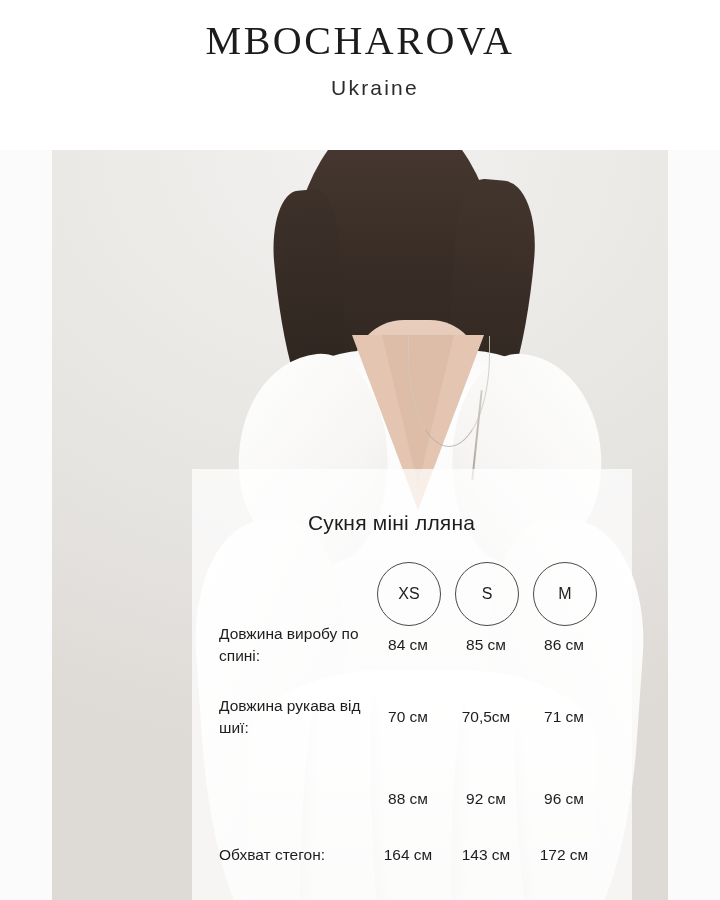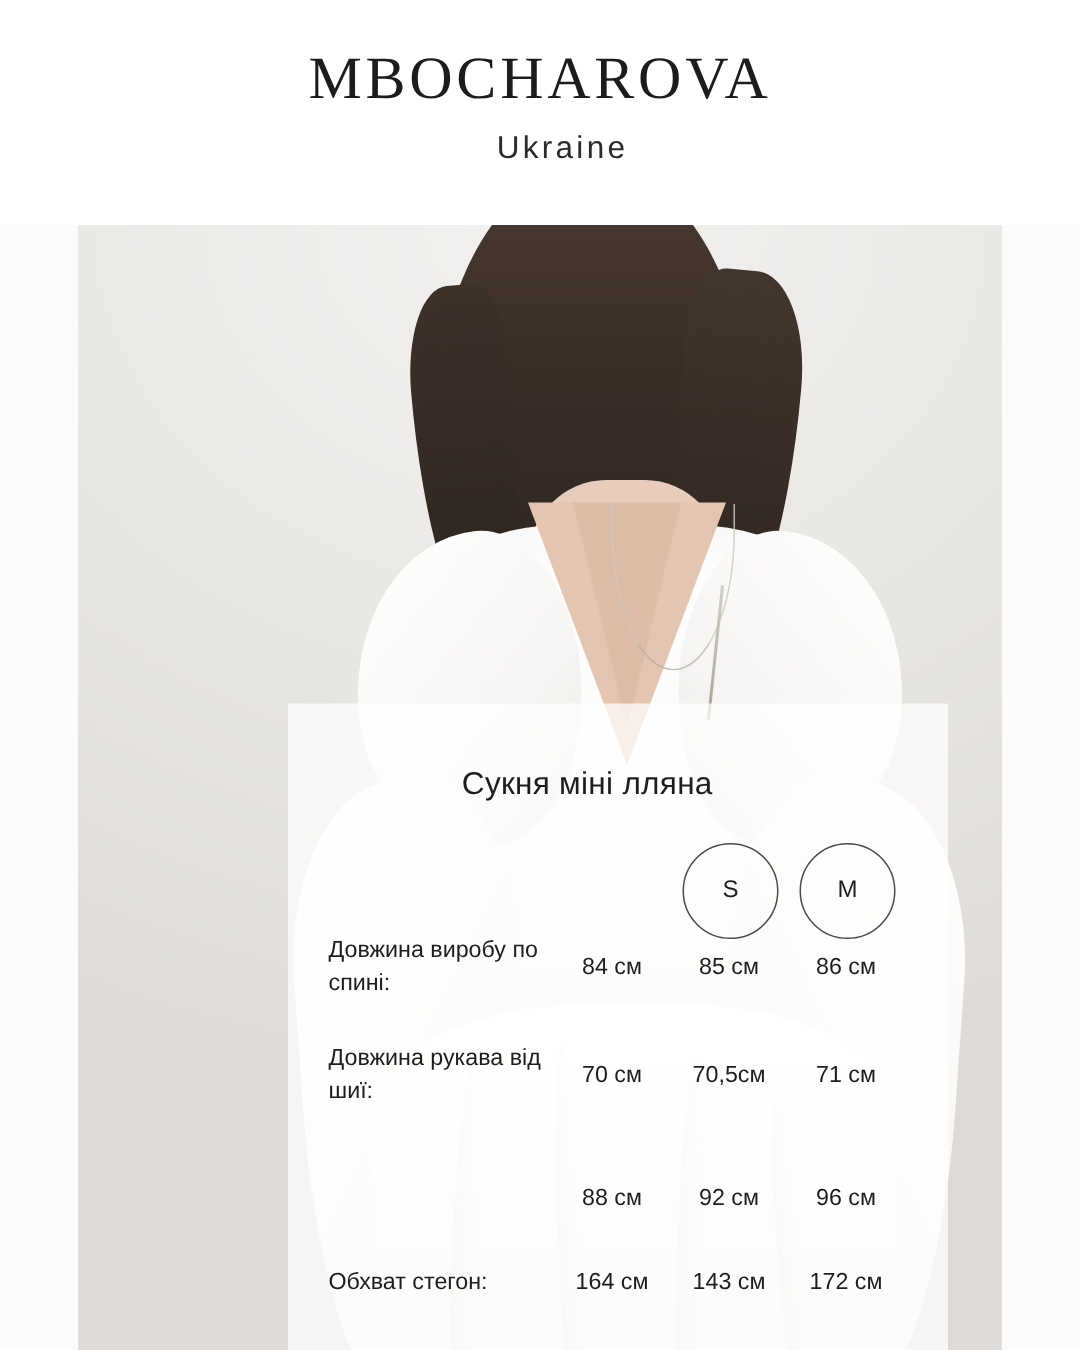--- a/index.html
+++ b/index.html
@@ -30,21 +30,21 @@
     height: 150px;
     background: #ffffff;
     text-align: center;
   }
   .brand-name {
     font-family: "Liberation Serif", serif;
     font-size: 40px;
     letter-spacing: 2.5px;
     color: #1c1c1c;
     margin: 0;
-    padding-top: 32px;
+    padding-top: 21px;
     font-weight: 400;
     line-height: 1;
   }
   .brand-sub {
     font-family: "Liberation Sans", sans-serif;
     font-size: 21px;
     letter-spacing: 2.2px;
     color: #2b2b2b;
     margin: 0;
     padding-top: 16px;
@@ -339,20 +339,21 @@
       <div class="fold3"></div>
       <div class="fold4"></div>
 
     </div>
 
     <div class="size-panel">
 
       <div class="panel-title">Сукня міні лляна</div>
 
       <div class="size-circles">
+        <div class="size-circle c0">XS</div>
         <div class="size-circle c1">S</div>
         <div class="size-circle c2">M</div>
       </div>
 
       <div class="table">
 
         <div class="row two-line" style="height:72px;padding-left:23px;">
           <div class="row-label">Довжина виробу по спині:</div>
           <div class="val v0">84 см</div>
           <div class="val v1">85 см</div>

